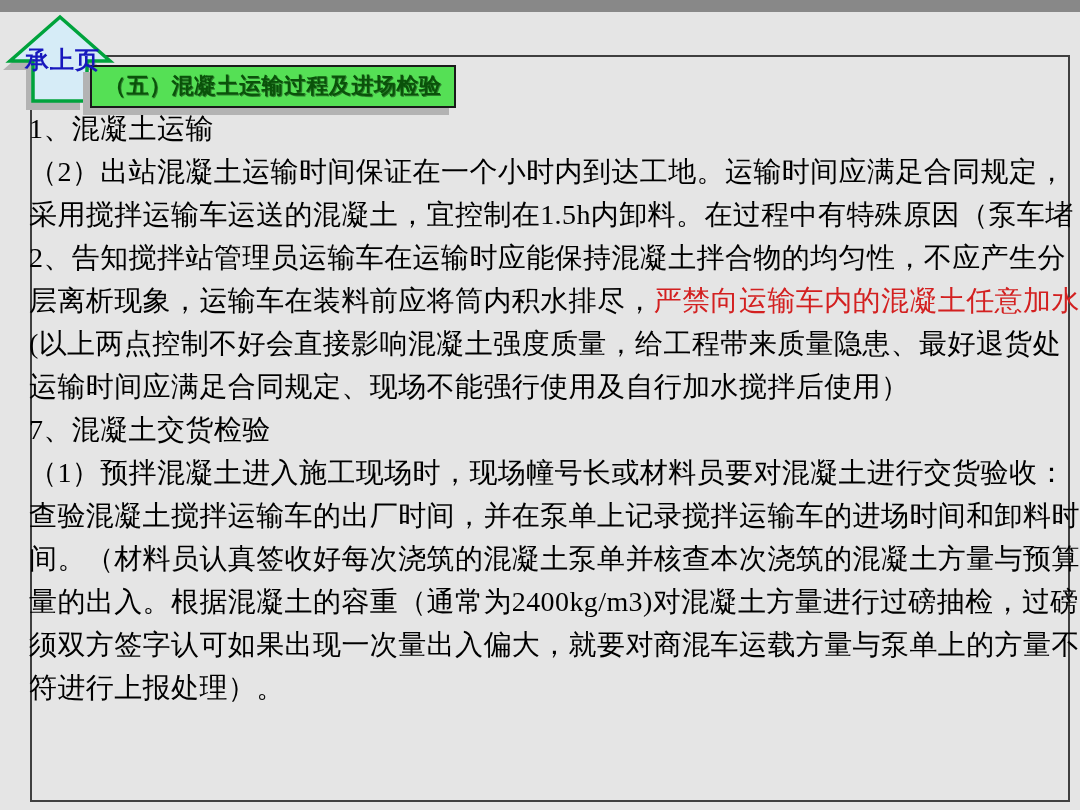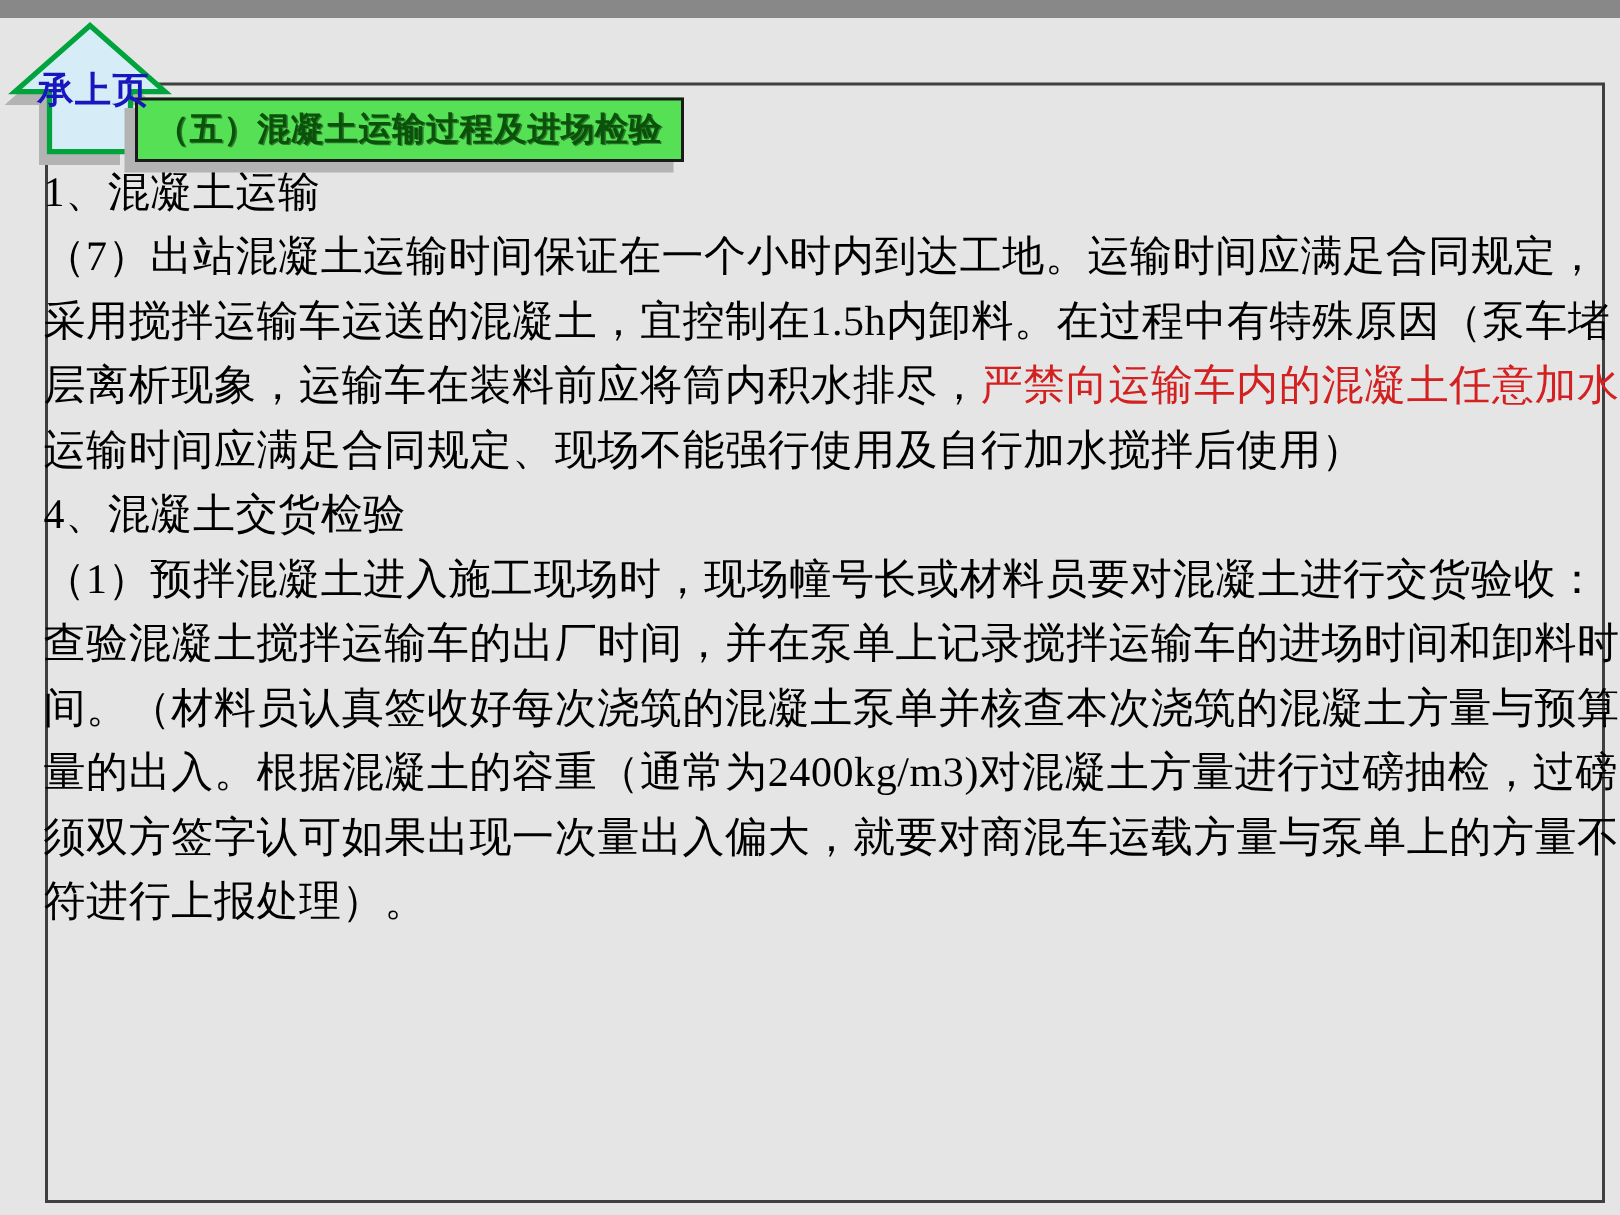--- a/index.html
+++ b/index.html
@@ -65,25 +65,27 @@
   </div>
 
   <div class="back-label">承上页</div>
 
   <div class="title-box">
     <span class="title-text">（五）混凝土运输过程及进场检验</span>
   </div>
 
   <div class="body-text">
       <div class="line"><span>1、混凝土运输</span></div>
-      <div class="line"><span>（7）出站混凝土运输时间保证在一个小时内到达工地。运输时间应满足合同规定，</span></div>
+      <div class="line"><span>（2）出站混凝土运输时间保证在一个小时内到达工地。运输时间应满足合同规定，</span></div>
       <div class="line"><span>采用搅拌运输车运送的混凝土，宜控制在1.5h内卸料。在过程中有特殊原因（泵车堵</span></div>
+      <div class="line"><span>2、告知搅拌站管理员运输车在运输时应能保持混凝土拌合物的均匀性，不应产生分</span></div>
       <div class="line"><span>层离析现象，运输车在装料前应将筒内积水排尽，</span><span class="red">严禁向运输车内的混凝土任意加水。</span></div>
+      <div class="line"><span>(以上两点控制不好会直接影响混凝土强度质量，给工程带来质量隐患、最好退货处</span></div>
       <div class="line"><span>运输时间应满足合同规定、现场不能强行使用及自行加水搅拌后使用）</span></div>
-      <div class="line"><span>4、混凝土交货检验</span></div>
+      <div class="line"><span>7、混凝土交货检验</span></div>
       <div class="line"><span>（1）预拌混凝土进入施工现场时，现场幢号长或材料员要对混凝土进行交货验收：</span></div>
       <div class="line"><span>查验混凝土搅拌运输车的出厂时间，并在泵单上记录搅拌运输车的进场时间和卸料时</span></div>
       <div class="line"><span>间。（材料员认真签收好每次浇筑的混凝土泵单并核查本次浇筑的混凝土方量与预算</span></div>
       <div class="line"><span>量的出入。根据混凝土的容重（通常为2400kg/m3)对混凝土方量进行过磅抽检，过磅</span></div>
       <div class="line"><span>须双方签字认可如果出现一次量出入偏大，就要对商混车运载方量与泵单上的方量不</span></div>
       <div class="line"><span>符进行上报处理）。</span></div>
     </div>
 
 </div>
 

